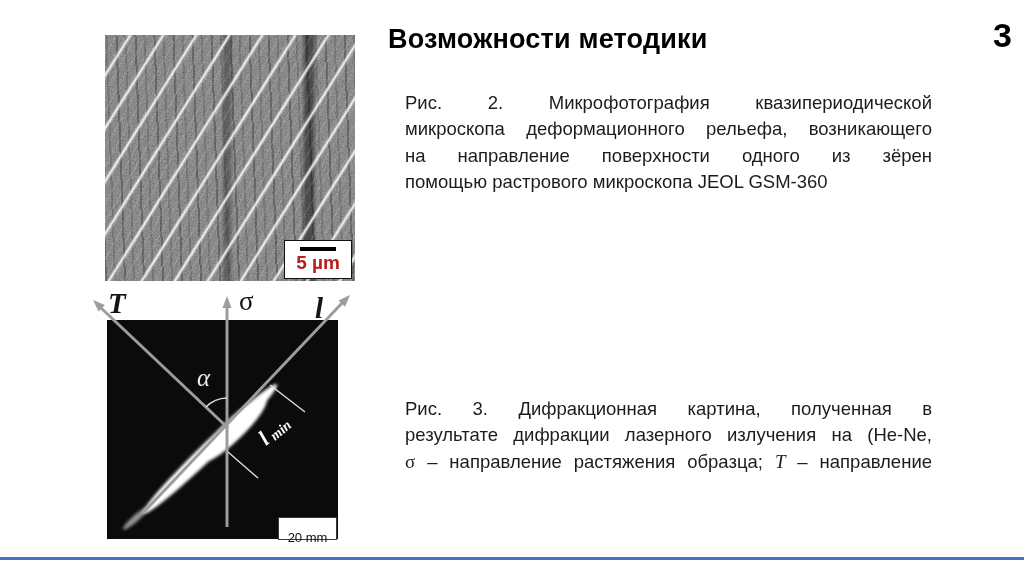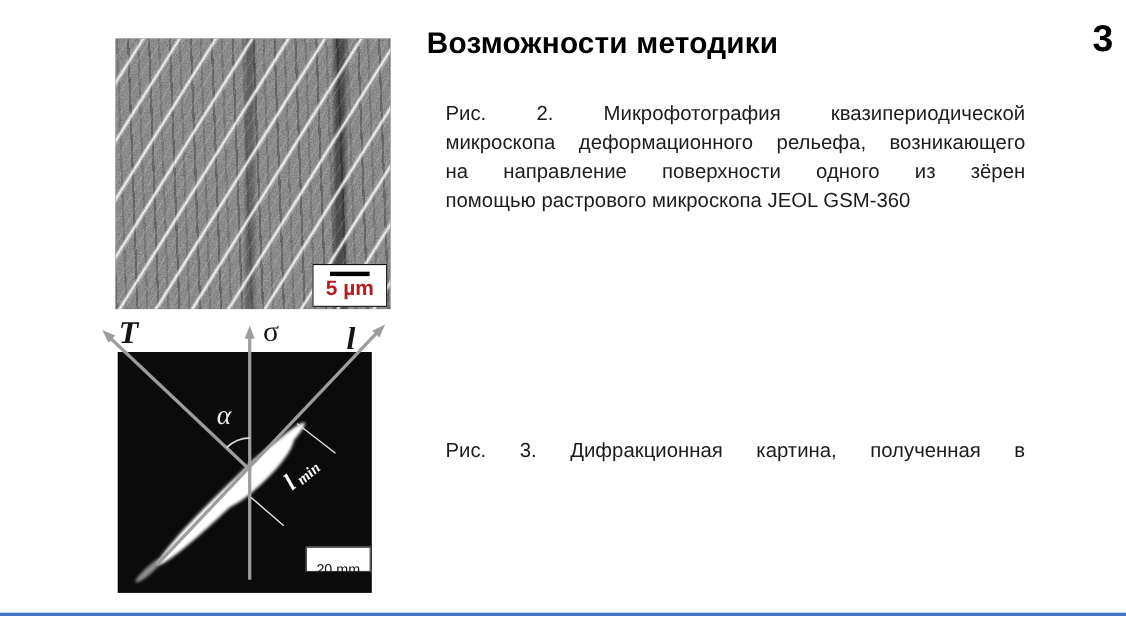--- a/index.html
+++ b/index.html
@@ -45,21 +45,21 @@
   .ax{position:absolute;font-family:"Liberation Serif",serif;color:#141414;line-height:1;}
   .lbl-T{left:30px;top:1px;font-size:29px;font-weight:bold;font-style:italic;}
   .lbl-sigma{left:161px;top:0px;font-size:27px;}
   .lbl-l{left:237px;top:6px;font-size:29px;font-weight:bold;font-style:italic;}
   .lbl-alpha{position:absolute;left:119px;top:77px;font-family:"Liberation Serif",serif;
              font-style:italic;font-size:25px;color:#ececec;line-height:1;}
   .lbl-lmin{position:absolute;left:180px;top:131px;color:#fff;white-space:nowrap;
             font-family:"Liberation Serif",serif;font-weight:bold;font-style:italic;
             font-size:22px;line-height:1;transform:rotate(-40deg);}
   .lbl-lmin .sub{font-size:14px;margin-left:4px;vertical-align:-2px;}
-  .scalebox2{position:absolute;left:200px;top:209px;width:57px;height:21px;background:#fff;
+  .scalebox2{position:absolute;left:200px;top:229px;width:57px;height:21px;background:#fff;
              border:1px solid #3a3a3a;display:flex;flex-direction:column;align-items:center;
              justify-content:center;gap:18px;}
   .scalebox2 .bar{width:34px;height:2px;background:#111;}
   .scalebox2 .lab{font-size:13px;color:#111;line-height:1;font-family:"Liberation Sans",sans-serif;}
 
   
   .caption{position:absolute;left:405px;width:527px;color:#1c1c1c;
            font-family:"Liberation Sans",sans-serif;font-size:18.5px;}
   .cap-fig2{top:90px;}
   .cap-fig3{top:348px;margin-top:48px;}
@@ -139,17 +139,19 @@
 
   <div class="caption cap-fig2">
     <div class="cap-line">Рис. 2. Микрофотография квазипериодической</div>
     <div class="cap-line">микроскопа деформационного рельефа, возникающего</div>
     <div class="cap-line">на направление поверхности одного из зёрен</div>
     <div class="cap-line last">помощью растрового микроскопа JEOL GSM-360</div>
   </div>
 
   <div class="caption cap-fig3">
     <div class="cap-line">Рис. 3. Дифракционная картина, полученная в</div>
+    <div class="cap-line">результате дифракции лазерного излучения на (He-Ne,</div>
+    <div class="cap-line"><span class="sym-up">σ</span><span> – направление растяжения образца; </span><span class="sym-it">T</span><span> – направление</span></div>
   </div>
 
   <div class="footer-line"></div>
 
 </div>
 
 </body></html>

